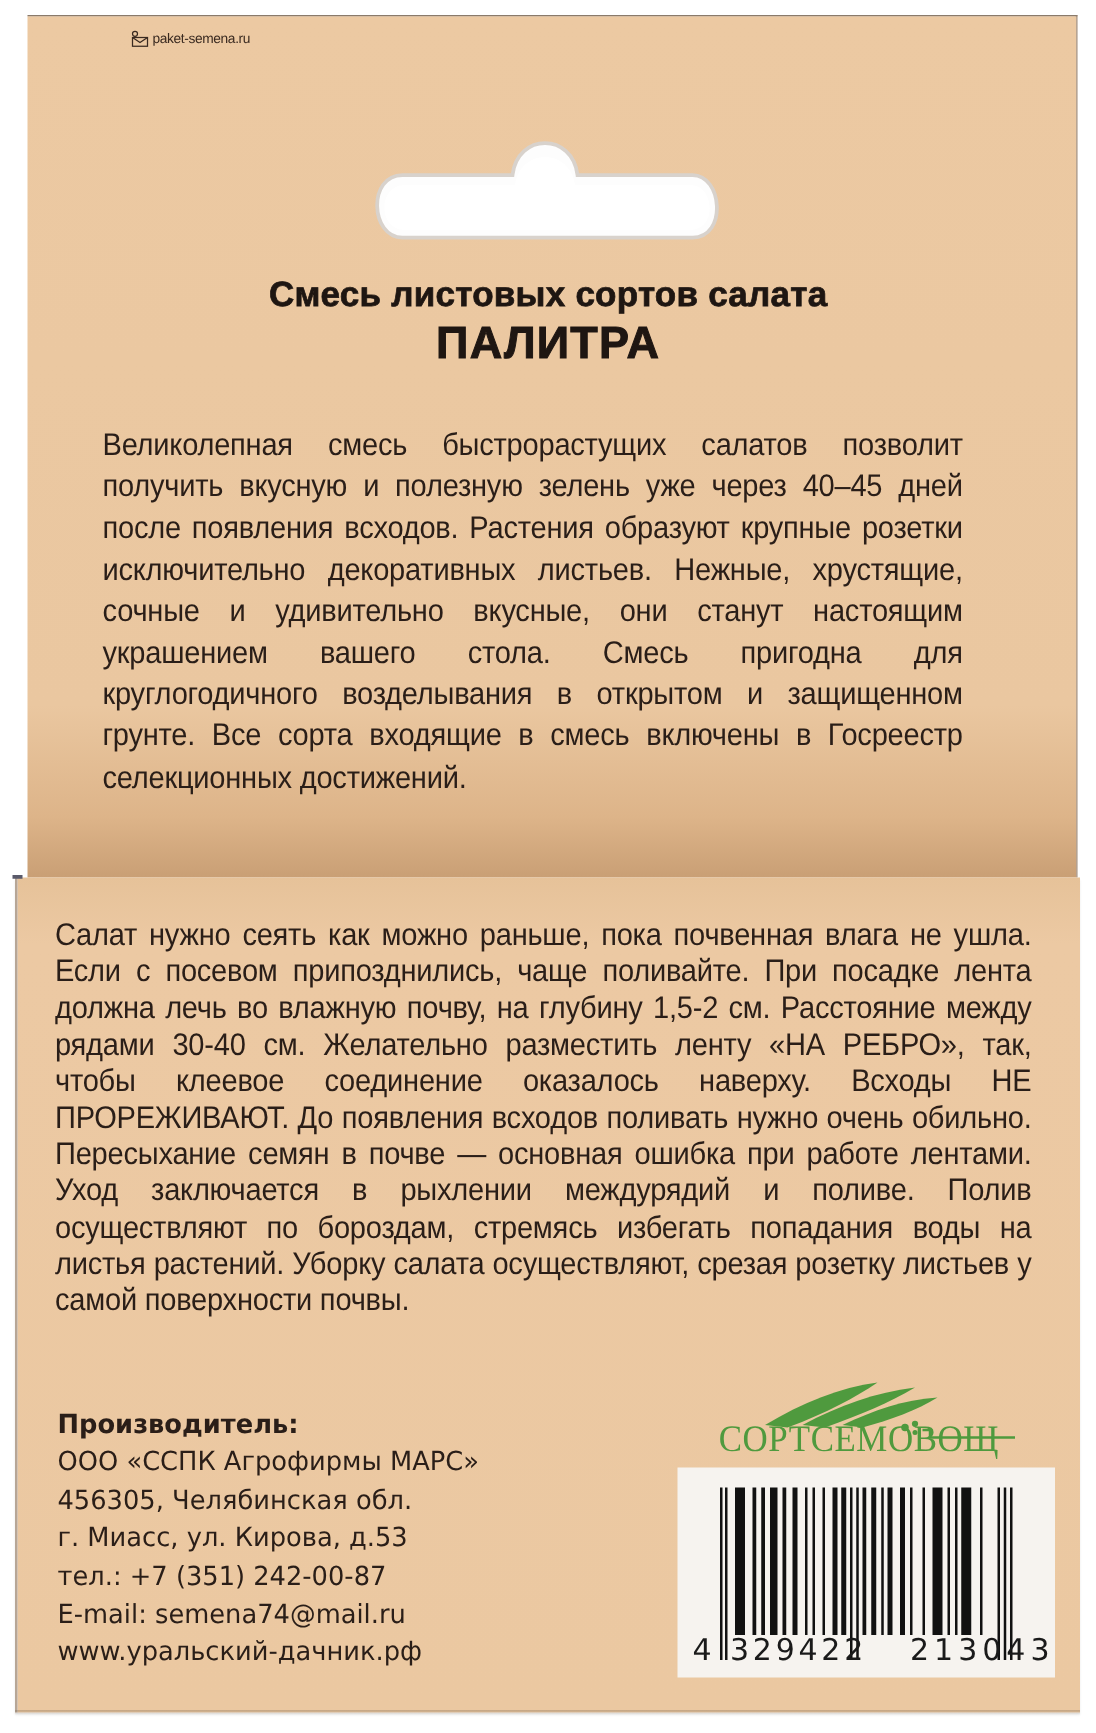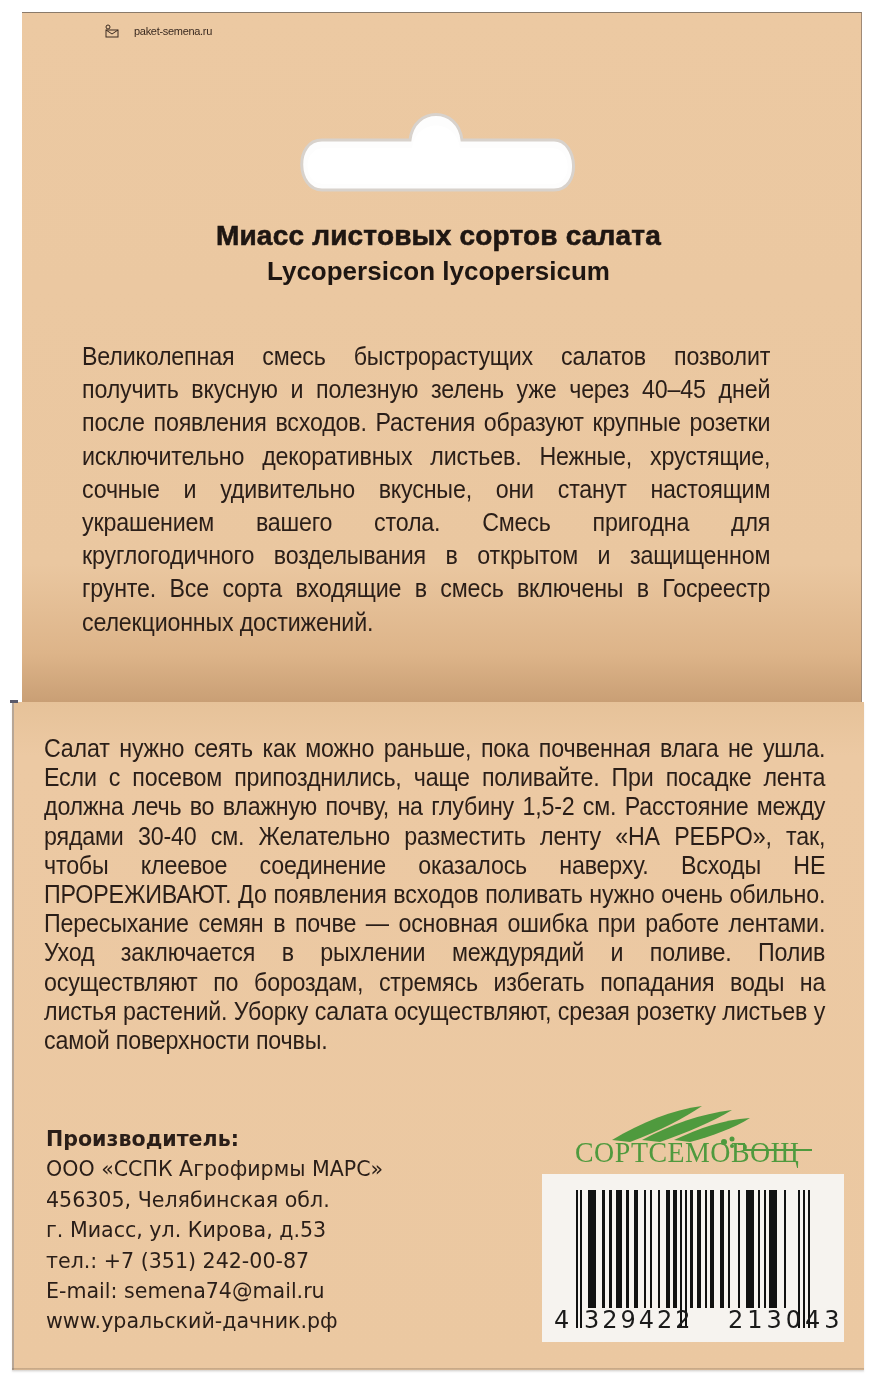--- a/index.html
+++ b/index.html
@@ -25,21 +25,21 @@
       border-top: 1px solid #8a7a6a;
       border-right: 1px solid #a08a76;
       box-sizing: border-box;
     }
     .site-label {
       position: absolute;
       left: 82px;
       top: 12px;
       display: flex;
       align-items: center;
-      gap: 14px;
+      gap: 2px;
       font-family: "Liberation Sans", sans-serif;
       font-size: 11px;
       color: #3a2a20;
       letter-spacing: -0.3px;
     }
     .site-label svg { display: block; }
     .hang-hole {
       position: absolute;
       left: 282px;
       top: 96px;
@@ -209,22 +209,22 @@
 </div>
 
 <div class="hang-hole">
   <svg width="312" height="104" viewBox="0 0 312 104">
     <path d="M40 44 L128 44 C132 10, 176 10, 180 44 L272 44 C296 44, 300 94, 272 94 L40 94 C14 94, 12 44, 40 44 Z" fill="#fdfdfd" stroke="#d8d2cc" stroke-width="3"></path>
     <path d="M42 52 L130 52 C134 22, 174 22, 178 52 L270 52 C290 52, 292 88, 270 88 L42 88 C20 88, 20 52, 42 52 Z" fill="#ffffff"></path>
   </svg>
 </div>
 
 <div class="title-block">
-  <div class="title-line1">Миасс листовых сортов салата</div>
-  <div class="title-line3">Lycopersicon lycopersicum</div>
+  <div class="title-line1">Смесь листовых сортов салата</div>
+  <div class="title-line2">ПАЛИТРА</div>
 </div>
 
 <div class="description">Великолепная смесь быстрорастущих салатов позволит получить вкусную и полезную зелень уже через 40–45 дней после появления всходов. Растения образуют крупные розетки исключитель­но декоративных листьев. Нежные, хрустящие, сочные и удивительно вкусные, они станут настоя­щим украшением вашего стола. Смесь пригодна для круглогодичного возделывания в открытом и защищенном грунте. Все сорта входящие в смесь включены в Госреестр селекционных достижений.</div>
 
 <div class="panel"></div>
 <div class="notch"></div>
 
 <div class="instructions">Салат нужно сеять как можно раньше, пока почвенная влага не ушла. Если с посевом припозднились, чаще поливайте. При посадке лента должна лечь во влажную почву, на глубину 1,5-2 см. Расстояние между рядами 30-40 см. Желательно разместить ленту «НА РЕБРО», так, чтобы клеевое соединение оказалось наверху. Всходы НЕ ПРОРЕЖИВАЮТ. До появления всходов поливать нужно очень обильно. Пересыхание семян в почве — основная ошибка при работе лентами. Уход заключается в рыхлении междурядий и поливе. Полив осуществляют по бороздам, стремясь избегать попадания воды на листья растений. Уборку салата осуществляют, срезая розетку листьев у самой поверхности почвы.</div>
 
 <div class="manufacturer">

